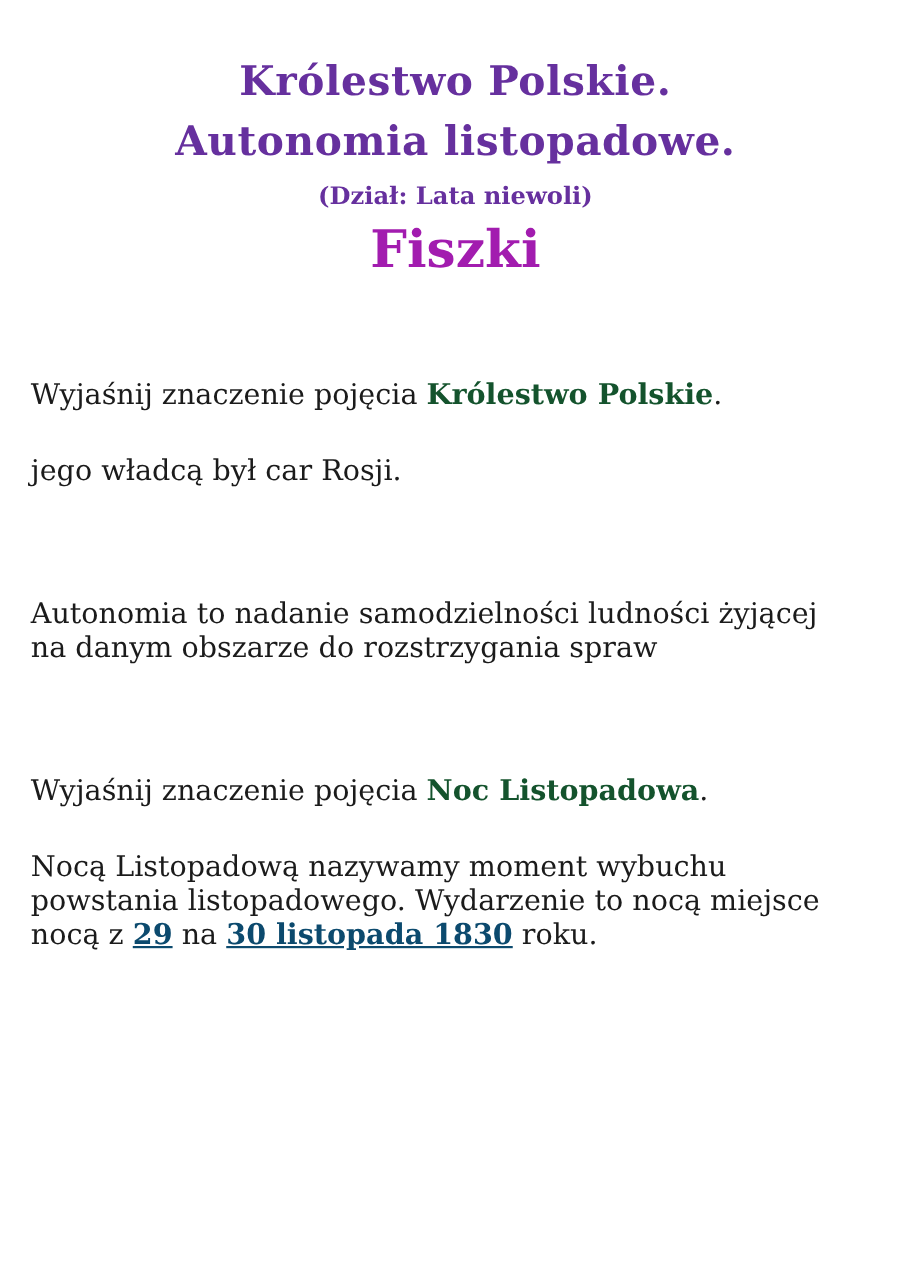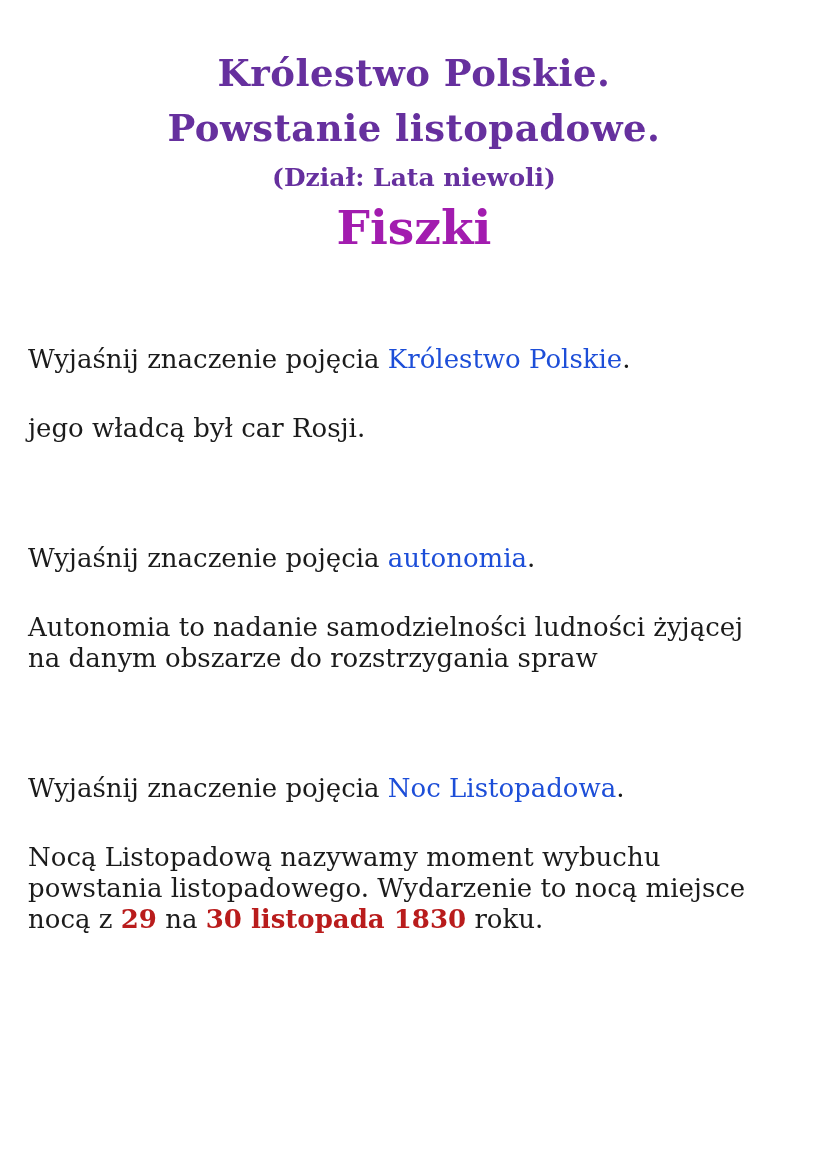--- a/index.html
+++ b/index.html
@@ -25,21 +25,21 @@
     text-align: center;
   }
   .title-line {
     font-size: 37px;
     font-weight: bold;
     color: #66309e;
     line-height: 55px;
     letter-spacing: 0.5px;
   }
   .subtitle {
-    font-size: 25px;
+    font-size: 22px;
     font-weight: bold;
     color: #66309e;
     line-height: 34px;
     margin-top: 5px;
   }
   .doc-type {
     font-size: 47px;
     font-weight: bold;
     color: #a21caf;
     line-height: 60px;
@@ -52,60 +52,58 @@
   .card {
     margin-bottom: 99px;
   }
   .question {
     font-size: 26px;
     line-height: 31px;
     margin-bottom: 38px;
     white-space: nowrap;
   }
   .term {
-    color: #1d4ed8;
-    font-weight: normal;
+    color: #14532d;
+    font-weight: bold;
   }
   .answer .line {
     font-size: 26px;
     line-height: 31px;
     white-space: nowrap;
   }
   .bold-black {
     font-weight: bold;
-    color: #b91c1c;
+    color: #0c4a6e;
+    text-decoration: underline;
   }
 </style>
 </head>
 <body>
 
 <div class="page">
 
   <div class="header">
     <div class="title-line">Królestwo Polskie.</div>
-    <div class="title-line">Powstanie listopadowe.</div>
+    <div class="title-line">Autonomia listopadowe.</div>
     <div class="subtitle">(Dział: Lata niewoli)</div>
     <div class="doc-type">Fiszki</div>
   </div>
 
   <div class="main">
 
     <div class="card">
       <div class="question">
         <span>Wyjaśnij znaczenie pojęcia </span><span class="term">Królestwo Polskie</span><span>.</span>
       </div>
       <div class="answer">
         <div class="line">jego władcą był car Rosji.</div>
       </div>
     </div>
 
     <div class="card">
-      <div class="question">
-        <span>Wyjaśnij znaczenie pojęcia </span><span class="term">autonomia</span><span>.</span>
-      </div>
       <div class="answer">
         <div class="line">Autonomia to nadanie samodzielności ludności żyjącej</div>
         <div class="line">na danym obszarze do rozstrzygania spraw</div>
       </div>
     </div>
 
     <div class="card">
       <div class="question">
         <span>Wyjaśnij znaczenie pojęcia </span><span class="term">Noc Listopadowa</span><span>.</span>
       </div>

